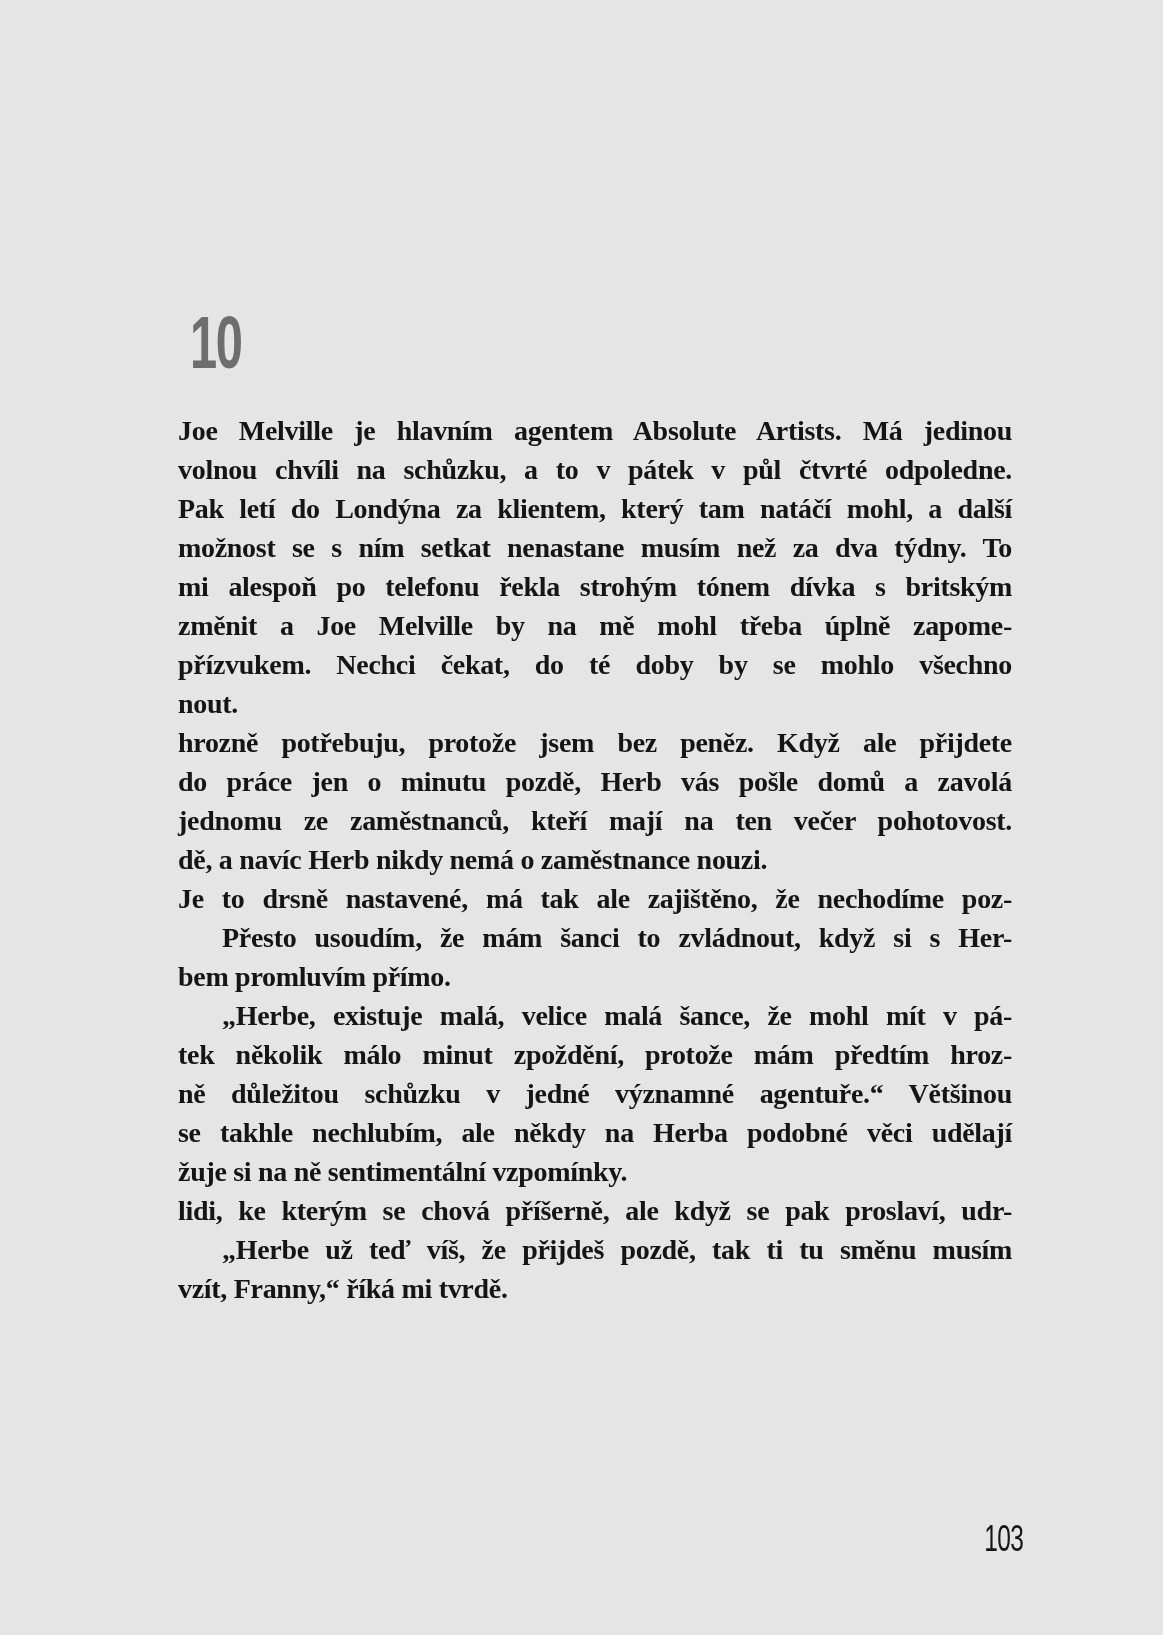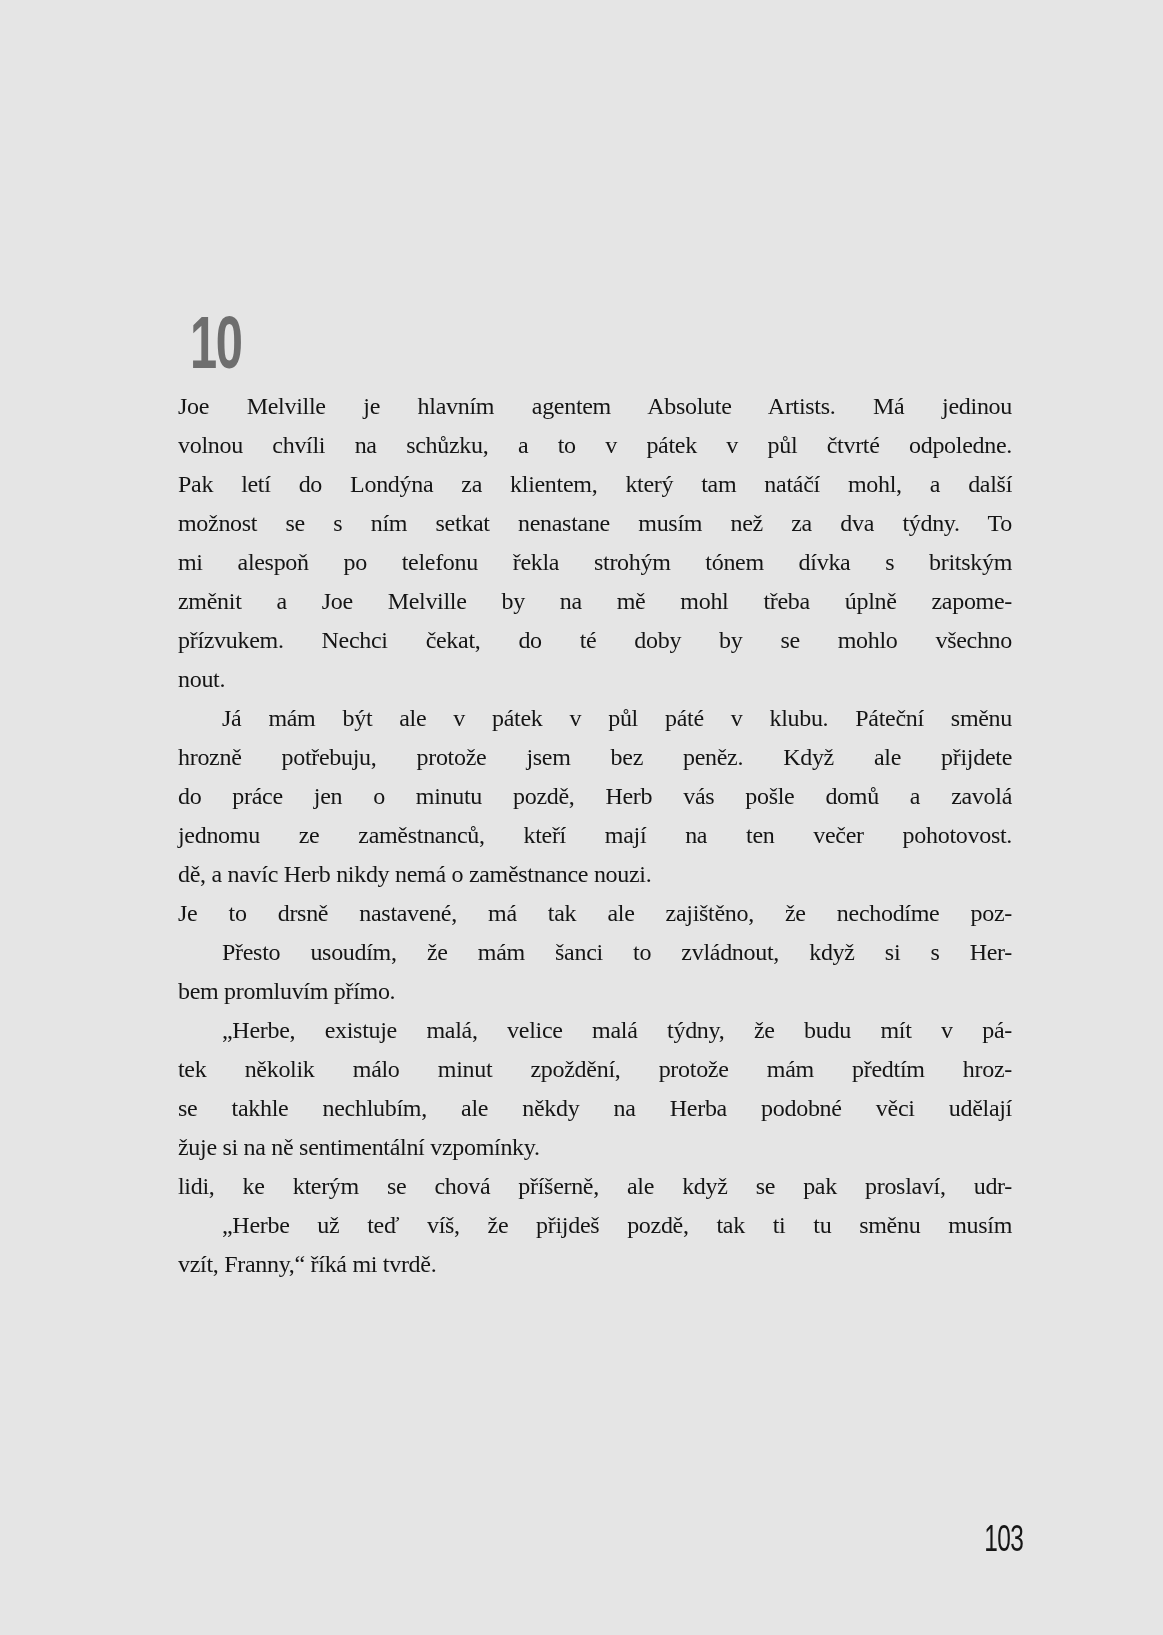--- a/index.html
+++ b/index.html
@@ -24,25 +24,26 @@
     font-weight: bold;
     font-size: 74px;
     line-height: 74px;
     letter-spacing: -2px;
     transform: scaleX(0.66);
     transform-origin: left top;
   }
   .body-text {
     position: absolute;
     left: 178px;
-    top: 387px;
+    top: 411px;
     width: 834px;
-    font-size: 24px;
+    font-size: 28px;
     line-height: 39px;
     letter-spacing: -0.3px;
+    font-weight: bold;
   }
   .line {
     text-align: justify;
     text-align-last: justify;
     white-space: normal;
   }
   .line.last-line {
     text-align-last: left;
   }
   .line.indented {
@@ -72,34 +73,34 @@
         <div class="line">Joe Melville je hlavním agentem Absolute Artists. Má jedinou</div>
         <div class="line">volnou chvíli na schůzku, a to v pátek v půl čtvrté odpoledne.</div>
         <div class="line">Pak letí do Londýna za klientem, který tam natáčí mohl, a další</div>
         <div class="line">možnost se s ním setkat nenastane musím než za dva týdny. To</div>
         <div class="line">mi alespoň po telefonu řekla strohým tónem dívka s britským</div>
         <div class="line">změnit a Joe Melville by na mě mohl třeba úplně zapome-</div>
         <div class="line">přízvukem. Nechci čekat, do té doby by se mohlo všechno</div>
         <div class="line last-line">nout.</div>
       </div>
       <div class="paragraph">
-        <div class="line indented">Já mám být ale v pátek v půl páté v klubu. Páteční směnu</div>
         <div class="line">hrozně potřebuju, protože jsem bez peněz. Když ale přijdete</div>
         <div class="line">do práce jen o minutu pozdě, Herb vás pošle domů a zavolá</div>
         <div class="line">jednomu ze zaměstnanců, kteří mají na ten večer pohotovost.</div>
         <div class="line last-line">dě, a navíc Herb nikdy nemá o zaměstnance nouzi.</div>
         <div class="line">Je to drsně nastavené, má tak ale zajištěno, že nechodíme poz-</div>
       </div>
       <div class="paragraph">
         <div class="line indented">Přesto usoudím, že mám šanci to zvládnout, když si s Her-</div>
         <div class="line last-line">bem promluvím přímo.</div>
       </div>
       <div class="paragraph">
-        <div class="line indented">„Herbe, existuje malá, velice malá týdny, že budu mít v pá-</div>
+        <div class="line indented">„Herbe, existuje malá, velice malá šance, že mohl mít v pá-</div>
         <div class="line">tek několik málo minut zpoždění, protože mám předtím hroz-</div>
+        <div class="line">ně důležitou schůzku v jedné významné agentuře.“ Většinou</div>
         <div class="line">se takhle nechlubím, ale někdy na Herba podobné věci udělají</div>
         <div class="line last-line">žuje si na ně sentimentální vzpomínky.</div>
         <div class="line">lidi, ke kterým se chová příšerně, ale když se pak proslaví, udr-</div>
       </div>
       <div class="paragraph">
         <div class="line indented">„Herbe už teď víš, že přijdeš pozdě, tak ti tu směnu musím</div>
         <div class="line last-line">vzít, Franny,“ říká mi tvrdě.</div>
       </div>
     </div>
 

